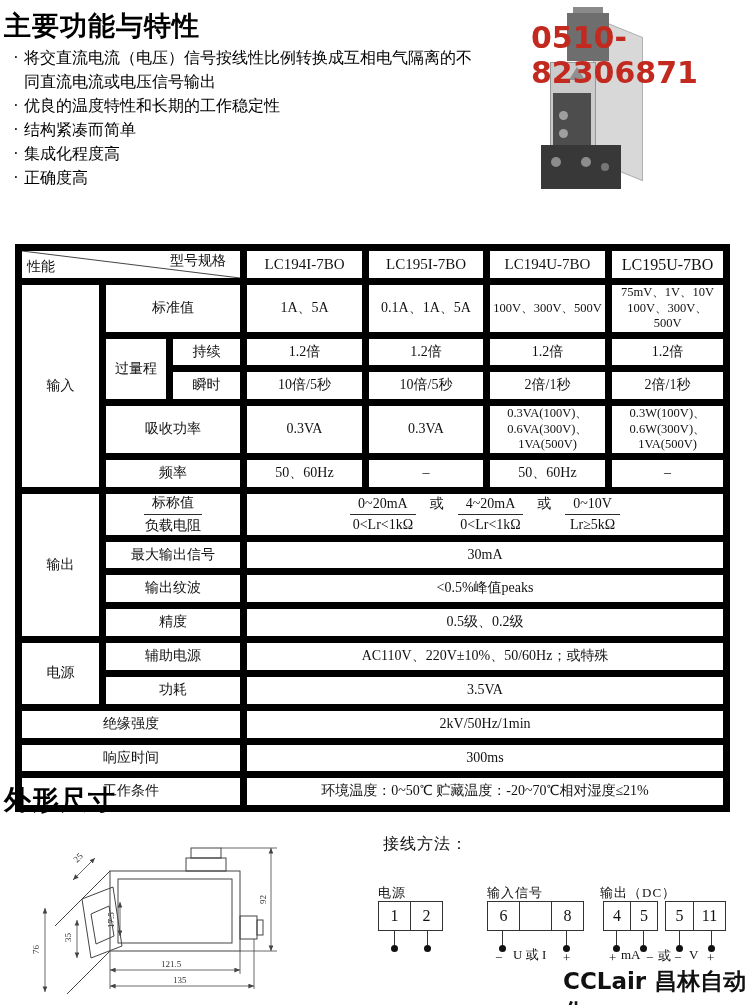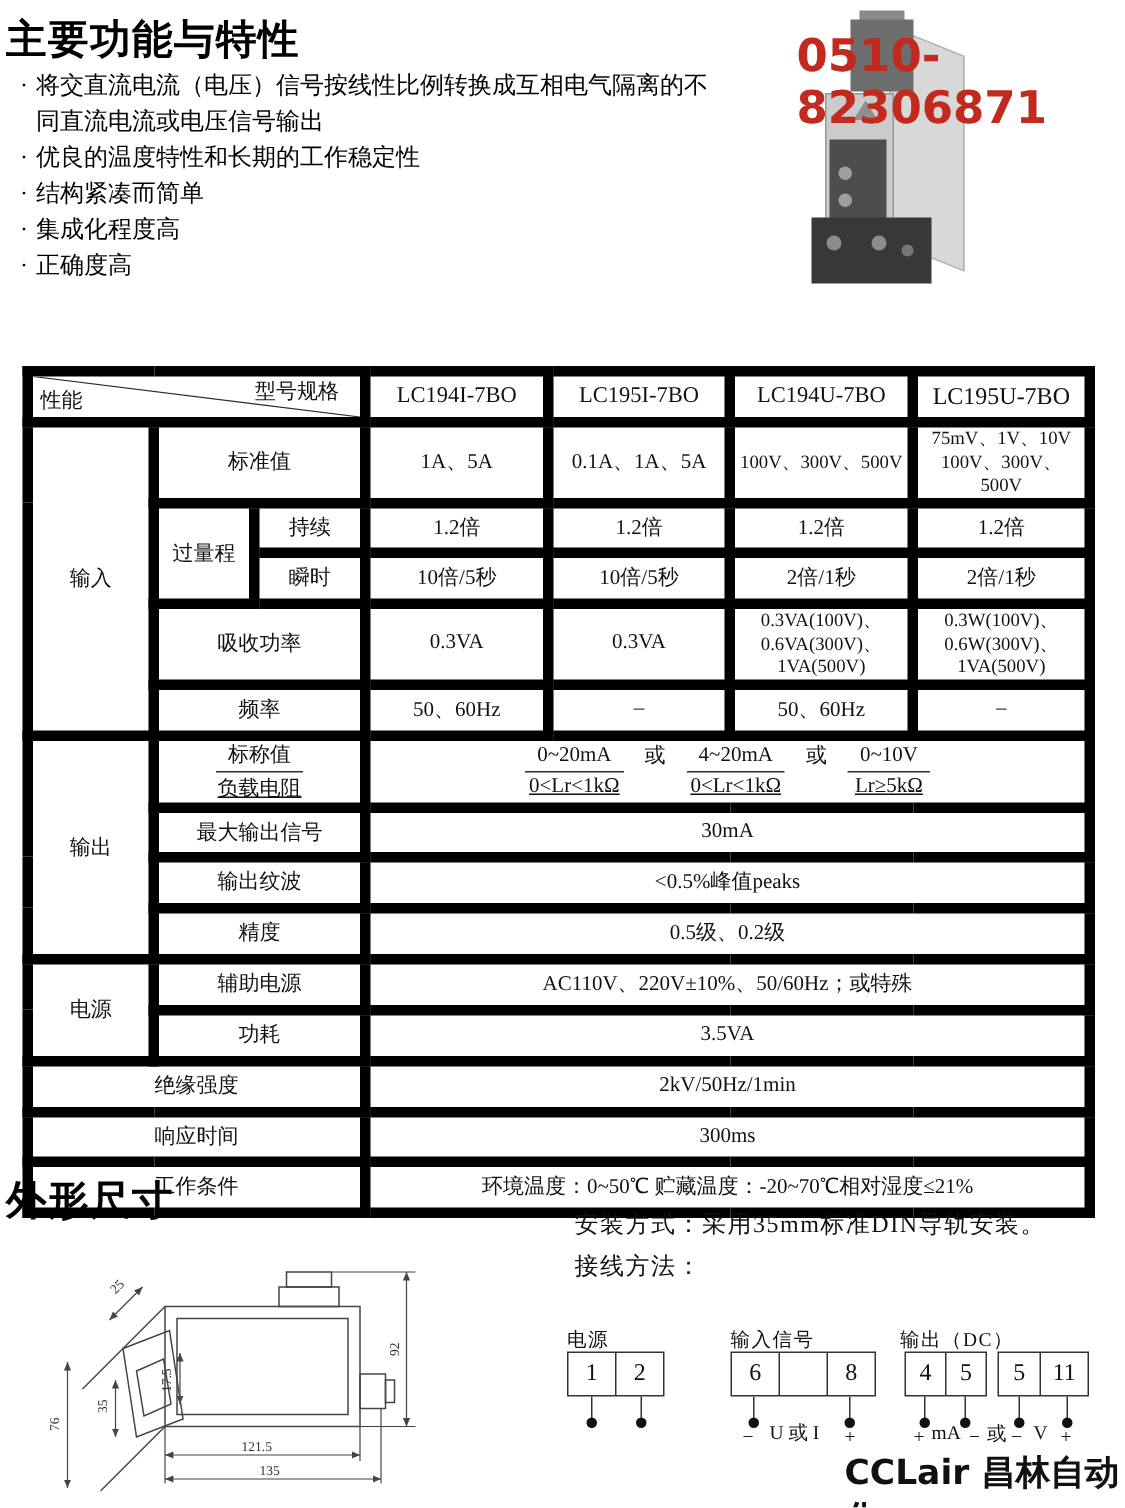--- a/index.html
+++ b/index.html
@@ -37,21 +37,21 @@
   table.spec td{border:7px solid #000000;text-align:center;vertical-align:middle;
                 padding:0 2px;overflow:hidden;}
   table.spec .small{font-size:12.5px;line-height:1.25;}
   table.spec .prewrap{white-space:pre-line;}
   .corner{position:relative;padding:0;}
   .corner svg{position:absolute;left:0;top:0;width:100%;height:100%;}
   .c-top{position:absolute;top:1px;right:14px;font-size:14px;}
   .c-bot{position:absolute;bottom:2px;left:5px;font-size:14px;}
   .fr{display:inline-block;text-align:center;vertical-align:middle;}
   .fr .n{border-bottom:1px solid #2b2b2b;padding:0 8px 2px;text-align:center;}
-  .fr .d{padding-top:2px;text-decoration:underline;}
+  .fr .d{padding-top:2px;}
   .fracrow{display:flex;justify-content:center;align-items:center;gap:14px;}
   .orword{position:relative;top:-10px;}
   
   .dimsvg{position:absolute;left:25px;top:836px;}
   .dimsvg .ln{stroke:#444;stroke-width:1;fill:none;}
   .dimsvg .dim{stroke:#444;stroke-width:0.8;fill:none;}
   .dimsvg text{font-family:"Liberation Serif",serif;font-size:9px;fill:#333;}
   .mounting{position:absolute;left:383px;top:806px;font-size:16px;letter-spacing:1px;}
   .wiringlbl{position:absolute;left:383px;top:834px;font-size:16px;letter-spacing:1px;}
   
@@ -288,21 +288,20 @@
     <line class="dim" x1="85" y1="115" x2="85" y2="153"></line>
     <line class="dim" x1="215" y1="115" x2="215" y2="138"></line>
     <line class="dim" x1="85" y1="134" x2="215" y2="134" marker-start="url(#arb)" marker-end="url(#ar)"></line>
     <text x="136" y="131">121.5</text>
 
     <line class="dim" x1="229" y1="103" x2="229" y2="153"></line>
     <line class="dim" x1="85" y1="150" x2="229" y2="150" marker-start="url(#arb)" marker-end="url(#ar)"></line>
     <text x="148" y="147">135</text>
   </svg>
 
-  <div class="mounting">安装方式：采用35mm标准DIN导轨安装。</div>
   <div class="wiringlbl">接线方法：</div>
 
   <div class="wgroup" style="left:378px;top:884px;width:70px;">
     <div class="wtitle">电源</div>
     <div class="wbox" style="left:0px;">
       <div class="wcell">1</div>
       <div class="wcell">2</div>
     </div>
     <div class="lead" style="left:16px;"></div>
     <div class="lead" style="left:49px;"></div>

